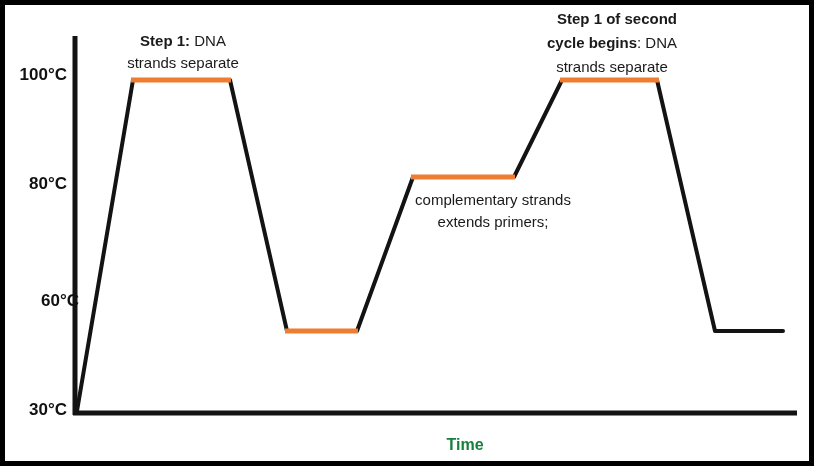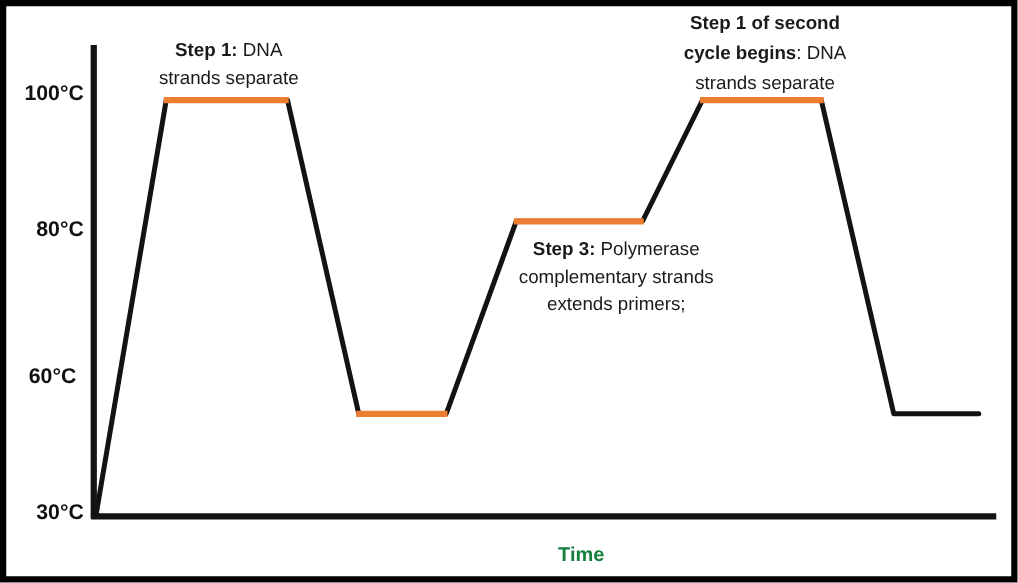--- a/index.html
+++ b/index.html
@@ -26,21 +26,21 @@
   }
   .ann {
     position:absolute;
     transform:translateX(-50%);
     text-align:center;
     font-size:15px;
     line-height:22px;
     color:#1a1a1a;
     white-space:nowrap;
   }
-  .ann .b { font-weight:bold; }
+  .ann .b { font-weight:bold;text-align:right; }
   .xlabel {
     position:absolute;
     transform:translateX(-50%);
     font-size:16px;
     font-weight:bold;
     color:#15803d;
     white-space:nowrap;
   }
 </style>
 </head>
@@ -55,31 +55,30 @@
     <g>
         <line x1="131" y1="80" x2="231" y2="80" stroke="#ED7D31" stroke-width="5"></line>
         <line x1="285" y1="331" x2="358" y2="331" stroke="#ED7D31" stroke-width="5"></line>
         <line x1="411" y1="177" x2="515" y2="177" stroke="#ED7D31" stroke-width="5"></line>
         <line x1="560" y1="80" x2="659" y2="80" stroke="#ED7D31" stroke-width="5"></line>
       </g>
   </svg>
 
   <div class="tick" style="left:6px;  top:41px;">100°C</div>
   <div class="tick" style="left:6px;  top:150px;">80°C</div>
-  <div class="tick" style="left:0;  top:267px;">60°C</div>
+  <div class="tick" style="left:18px;  top:267px;">60°C</div>
   <div class="tick" style="left:6px;  top:376px;">30°C</div>
 
   <div class="ann" style="left:178px; top:25px;">
     <div><span class="b">Step 1:</span><span> DNA</span></div>
     <div>strands separate</div>
   </div>
 
 
   <div class="ann" style="left:488px; top:184px;">
-    <div><span class="b">Step 3:</span><span> Polymerase</span></div>
     <div>complementary strands</div>
     <div>extends primers;</div>
   </div>
 
   <div class="ann" style="left:607px; top:2px; line-height:24px;">
     <div class="b">Step 1 of second</div>
     <div><span class="b">cycle begins</span><span>: DNA</span></div>
     <div>strands separate</div>
   </div>
 

